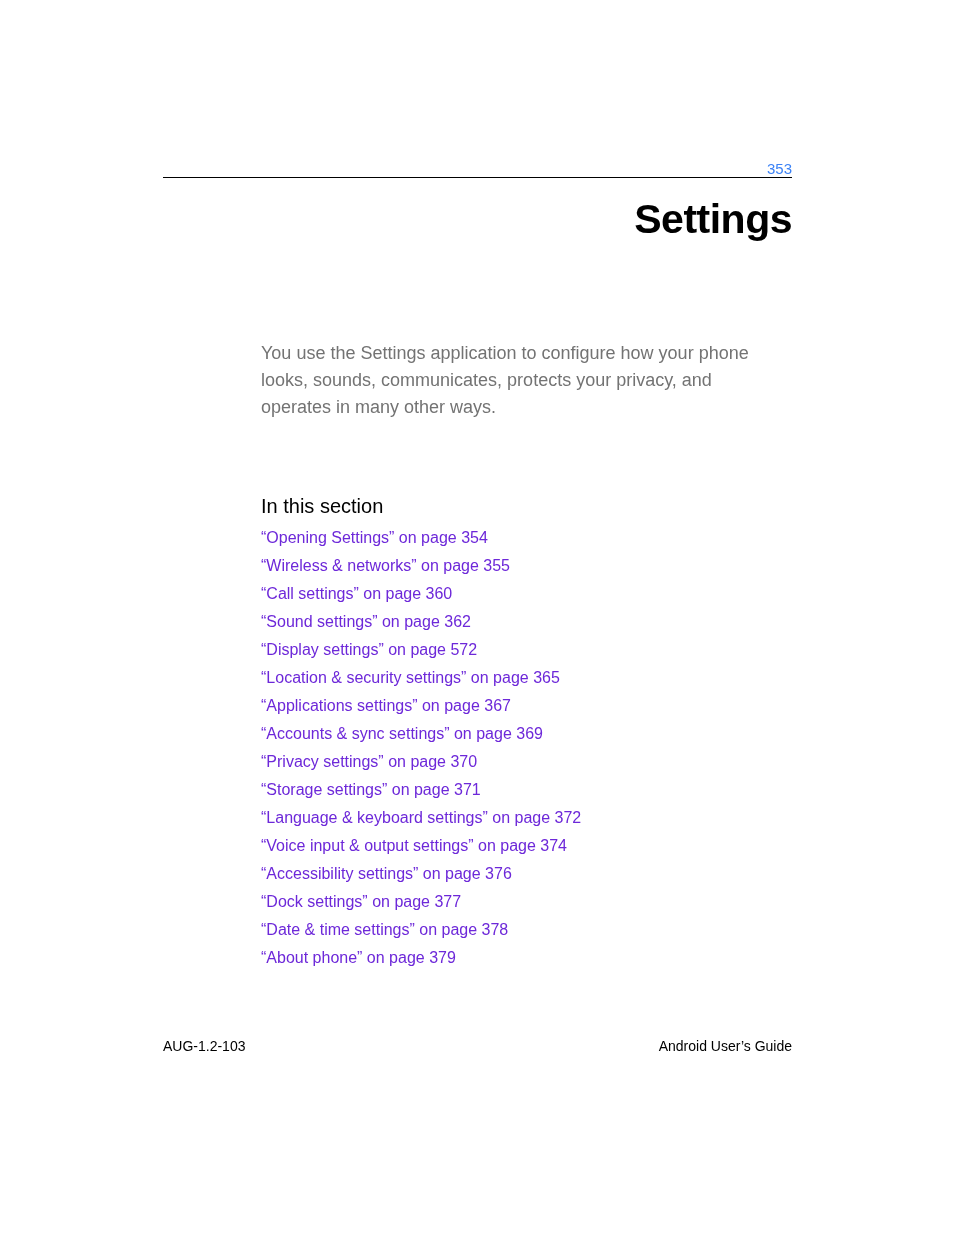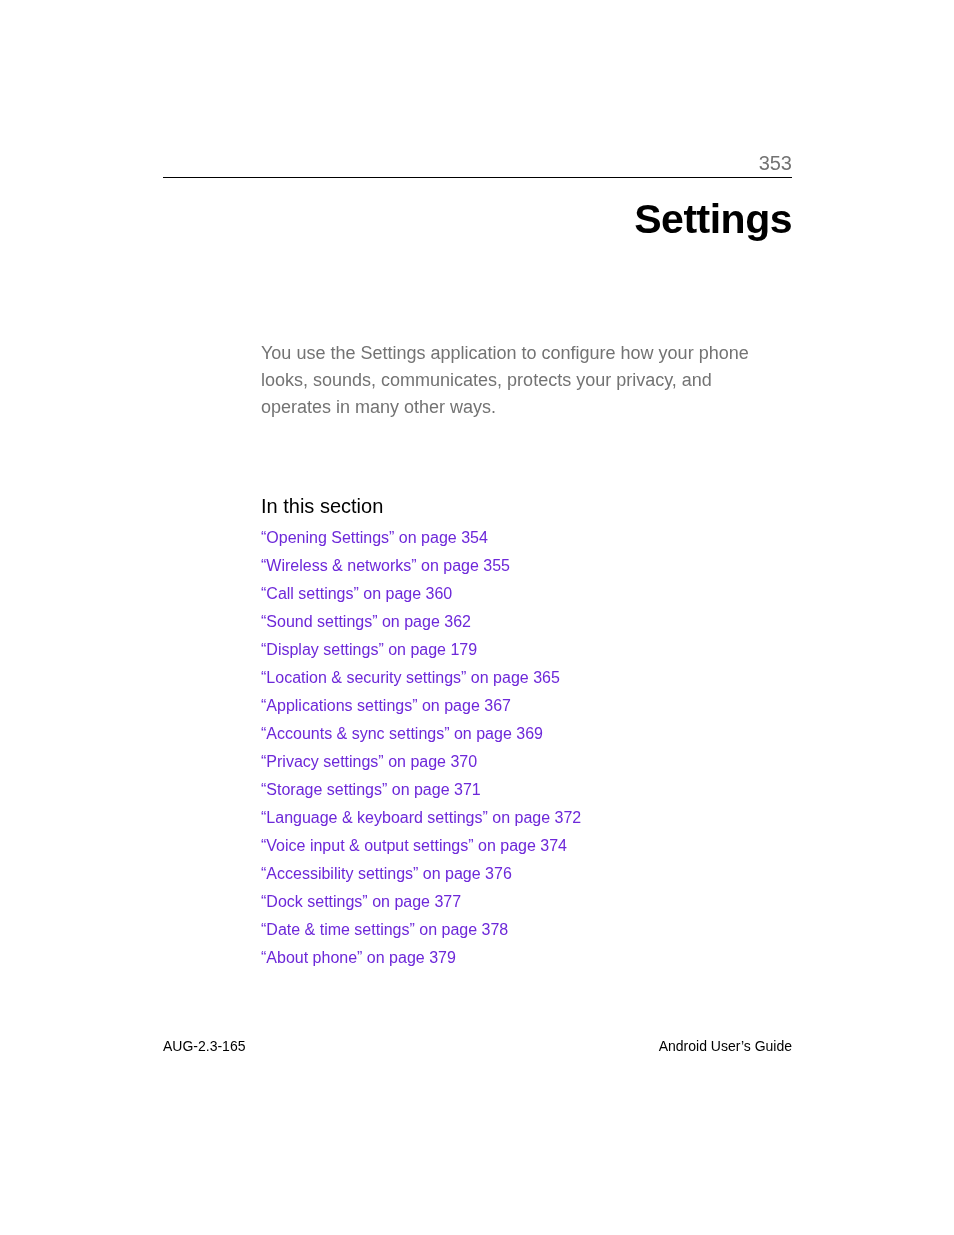--- a/index.html
+++ b/index.html
@@ -13,24 +13,24 @@
     }
     .page {
       position: absolute;
       left: 163px;
       right: 162px;
       top: 0;
       bottom: 0;
     }
     .page-number {
       position: absolute;
-      top: 152px;
+      top: 160px;
       right: 0;
-      font-size: 20px;
-      color: #737373;
+      font-size: 15px;
+      color: #3b82f6;
     }
     .rule {
       position: absolute;
       top: 177px;
       left: 0;
       right: 0;
       height: 0;
       border-top: 1.5px solid #000;
     }
     .chapter-title {
@@ -93,29 +93,29 @@
     <p>You use the Settings application to configure how your phone looks, sounds, communicates, protects your privacy, and operates in many other ways.</p>
   </div>
 
   <div class="section-heading">In this section</div>
 
   <div class="toc-list">
     <div>“Opening Settings” on page 354</div>
     <div>“Wireless &amp; networks” on page 355</div>
     <div>“Call settings” on page 360</div>
     <div>“Sound settings” on page 362</div>
-    <div>“Display settings” on page 179</div>
+    <div>“Display settings” on page 572</div>
     <div>“Location &amp; security settings” on page 365</div>
     <div>“Applications settings” on page 367</div>
     <div>“Accounts &amp; sync settings” on page 369</div>
     <div>“Privacy settings” on page 370</div>
     <div>“Storage settings” on page 371</div>
     <div>“Language &amp; keyboard settings” on page 372</div>
     <div>“Voice input &amp; output settings” on page 374</div>
     <div>“Accessibility settings” on page 376</div>
     <div>“Dock settings” on page 377</div>
     <div>“Date &amp; time settings” on page 378</div>
     <div>“About phone” on page 379</div>
   </div>
 
-  <div class="footer-left">AUG-2.3-165</div>
+  <div class="footer-left">AUG-1.2-103</div>
   <div class="footer-right">Android User’s Guide</div>
 </div>
 
 </body></html>

